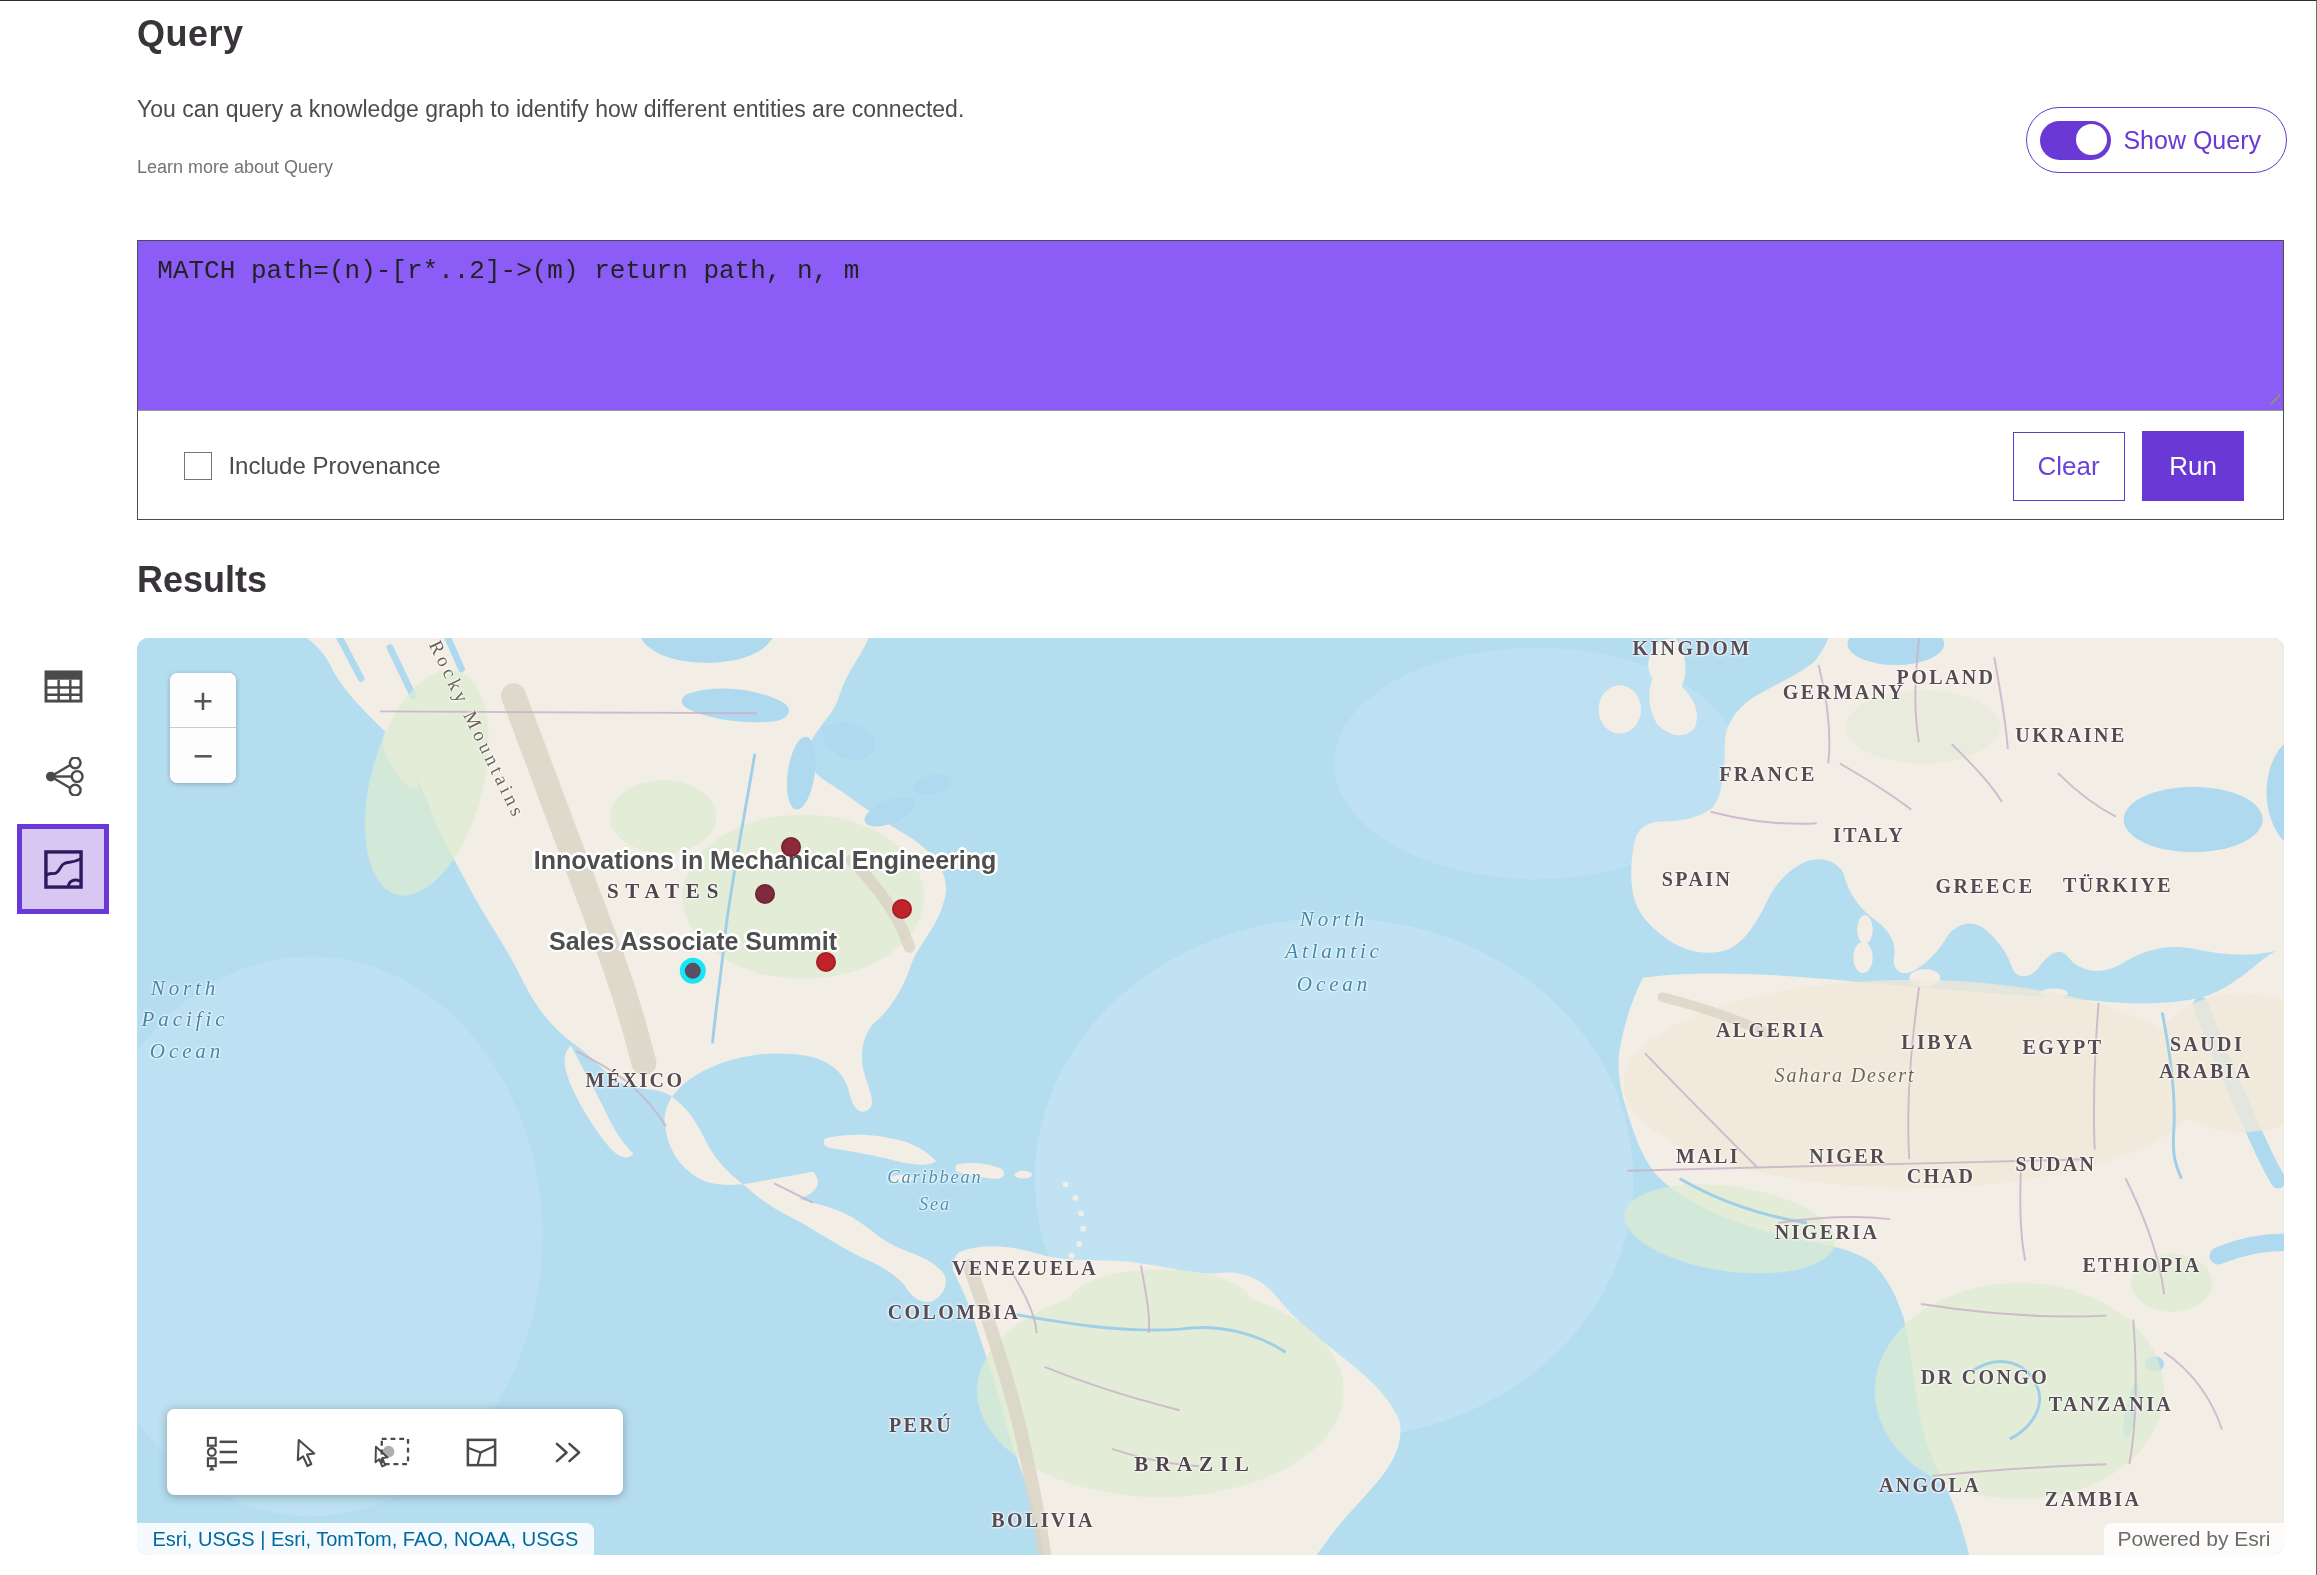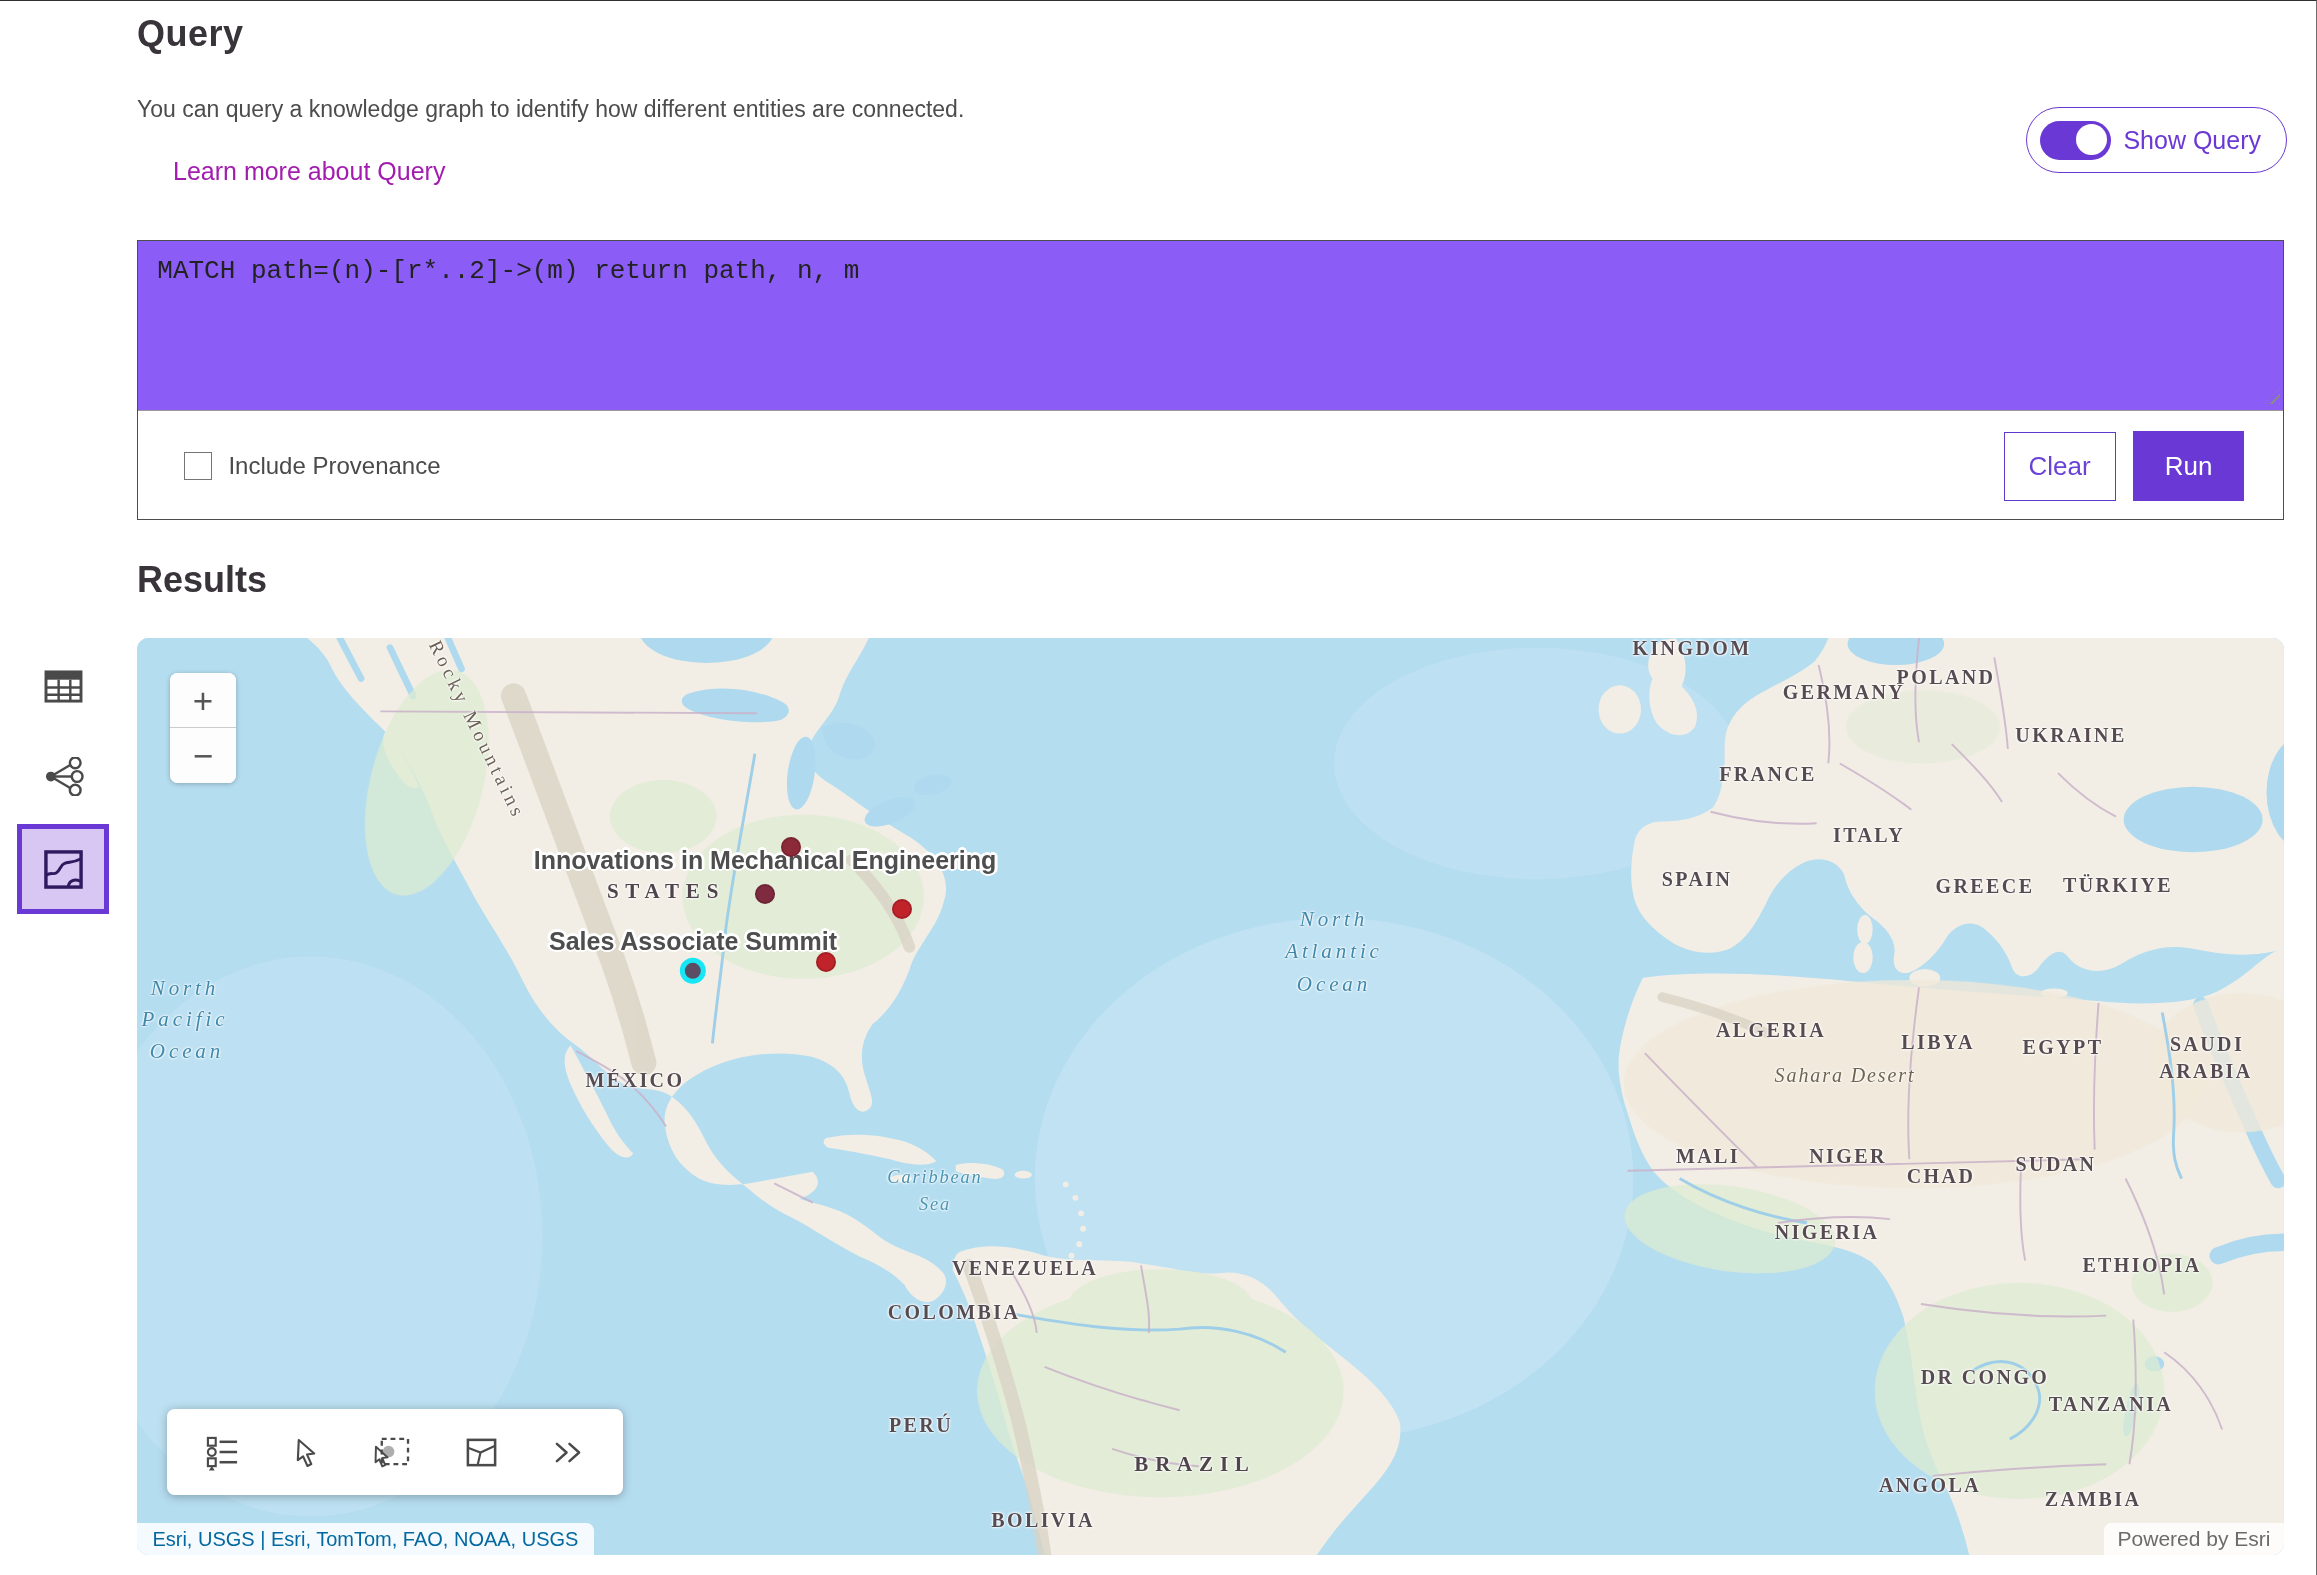--- a/index.html
+++ b/index.html
@@ -2,41 +2,41 @@
 <html><head>
 <meta charset="utf-8">
 <style>
   html,body{margin:0;padding:0;background:#fff;}
   .page{position:relative;width:2317px;height:1576px;background:#fff;box-sizing:border-box;
         border-top:1.9px solid #2f2f2f;border-right:1.9px solid #6f6f6f;border-bottom:1.9px solid #9c9c9c;
         font-family:"Liberation Sans",sans-serif;overflow:hidden;}
   
   .h1{position:absolute;left:137px;top:11.6px;font-size:36px;font-weight:700;color:#38343a;letter-spacing:0.5px;}
   .desc{position:absolute;left:137px;top:95px;font-size:23px;color:#4c4c4c;}
-  .learn{position:absolute;left:137px;top:156px;font-size:25px;color:#a21caf;cursor:pointer;margin-left:36px;}
+  .learn{position:absolute;left:137px;top:156px;font-size:18px;color:#737373;cursor:pointer;}
   .toggle-pill{position:absolute;right:29px;top:106px;height:64px;border:1.9px solid #6a38d4;border-radius:39px;
         display:flex;align-items:center;gap:12.6px;padding:0 25px 0 12.6px;background:#fff;cursor:pointer;}
   .switch{width:71px;height:39px;background:#6a38d4;border-radius:21px;position:relative;}
   .switch .knob{position:absolute;right:3.9px;top:3.9px;width:31px;height:31px;background:#fff;border-radius:50%;}
   .toggle-pill .lbl{font-size:25px;color:#6a38d4;}
   
   .qbox{position:absolute;left:137px;top:239px;width:2147px;height:280px;border:1.9px solid #4d4d4d;box-sizing:border-box;background:#fff;}
   .qtext{display:block;width:100%;height:170px;box-sizing:border-box;border:none;border-bottom:1px solid #9a9a9a;
         resize:none;outline:none;padding:15.4px 19.3px;font-family:"Liberation Mono","DejaVu Sans Mono",monospace;
         font-size:26px;color:#222;background:#8b5cf6;}
   .resize-corner{position:absolute;right:2.9px;top:147px;width:16.4px;height:16.4px;
         background:repeating-linear-gradient(135deg,transparent 0 3.9px,#8a8a8a 3.9px 5.8px);
         clip-path:polygon(100% 0,100% 100%,0 100%);cursor:nwse-resize;}
   .qrow{position:absolute;left:0;right:0;bottom:0;height:106px;display:flex;align-items:center;padding:0 39px 0 46px;box-sizing:border-box;}
   .chk{width:26px;height:26px;border:1.9px solid #757575;background:#fff;flex:0 0 auto;cursor:pointer;}
   .chk-lbl{font-size:24px;color:#4a4a4a;margin-left:16.4px;}
   .spacer{flex:1;}
   .btn-clear{width:112px;height:69px;border:1.9px solid #6039cf;background:#fff;color:#6a42d6;font-size:26px;
         font-family:inherit;cursor:pointer;box-sizing:border-box;}
-  .btn-run{width:111px;height:70px;border:none;background:#6a38d4;color:#fff;font-size:26px;font-family:inherit;
+  .btn-run{width:102px;height:70px;border:none;background:#6a38d4;color:#fff;font-size:26px;font-family:inherit;
         cursor:pointer;margin-left:17.4px;}
   .h2{position:absolute;left:137px;top:558px;font-size:36px;font-weight:700;color:#38343a;}
   
   .vs-btn{position:absolute;width:56px;height:56px;background:transparent;border:none;display:flex;
         align-items:center;justify-content:center;cursor:pointer;padding:0;}
   .vs-tile{position:absolute;left:17.4px;top:823px;width:92px;height:90px;background:#d9c7f3;border:5.8px solid #6a38d4;
         box-sizing:border-box;display:flex;align-items:center;justify-content:center;cursor:pointer;padding:0;}
   
   .map{position:absolute;left:137px;top:637px;width:2147px;height:917px;border-radius:11.6px;overflow:hidden;background:#b5ddf0;}
   .map svg.base{position:absolute;left:0;top:0;}

